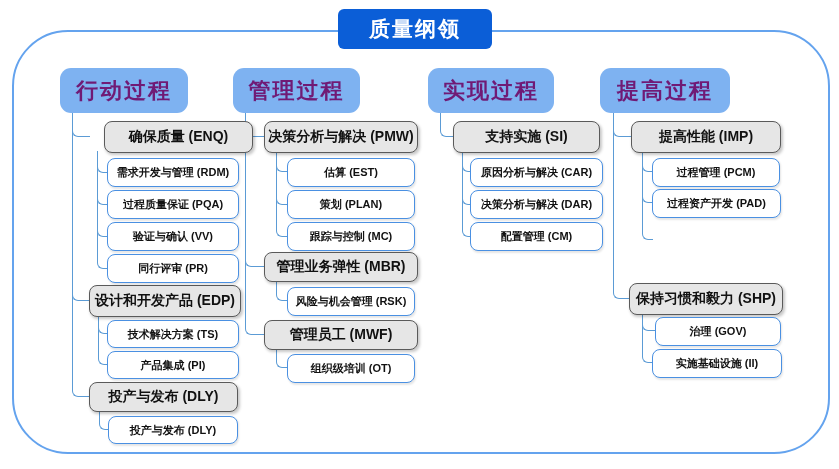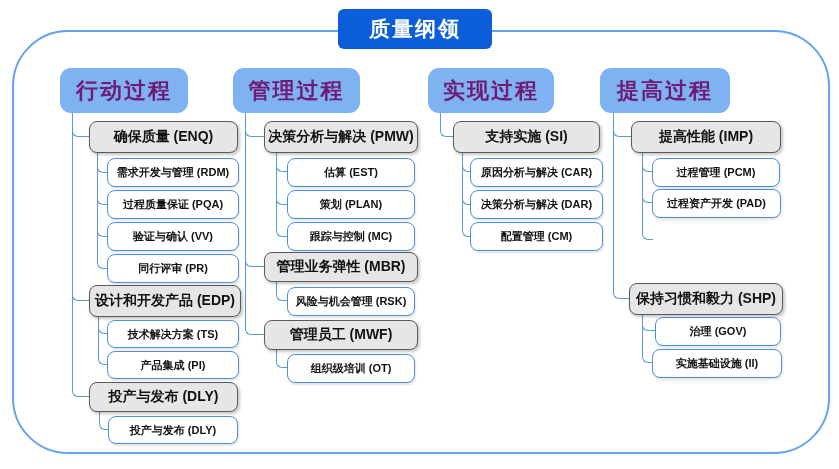--- a/index.html
+++ b/index.html
@@ -74,21 +74,21 @@
 
   <div class="conn" style="left:613px;top:113px;width:18px;height:23px"></div>
   <div class="conn" style="left:613px;top:113px;width:16px;height:185px"></div>
   <div class="conn" style="left:642px;top:151px;width:10px;height:20px"></div>
   <div class="conn" style="left:642px;top:151px;width:10px;height:51px"></div>
   <div class="conn" style="left:642px;top:151px;width:10px;height:88px"></div>
   <div class="conn" style="left:642px;top:313px;width:13px;height:17px"></div>
   <div class="conn" style="left:642px;top:313px;width:10px;height:49px"></div>
 
   <div class="colhead" style="left:60px;top:68px;width:128px">行动过程</div>
-  <div class="node gray" style="left:89px;top:121px;width:147px;height:30px">确保质量 (ENQ)</div>
+  <div class="node gray" style="left:104px;top:121px;width:147px;height:30px">确保质量 (ENQ)</div>
   <div class="node" style="left:107px;top:158px;width:130px;height:27px">需求开发与管理 (RDM)</div>
   <div class="node" style="left:107px;top:190px;width:130px;height:27px">过程质量保证 (PQA)</div>
   <div class="node" style="left:107px;top:222px;width:130px;height:27px">验证与确认 (VV)</div>
   <div class="node gray" style="left:89px;top:285px;width:150px;height:30px">设计和开发产品 (EDP)</div>
   <div class="node" style="left:107px;top:254px;width:130px;height:27px">同行评审 (PR)</div>
   <div class="node" style="left:107px;top:320px;width:130px;height:26px">技术解决方案 (TS)</div>
   <div class="node" style="left:107px;top:351px;width:130px;height:26px">产品集成 (PI)</div>
   <div class="node gray" style="left:89px;top:382px;width:147px;height:28px">投产与发布 (DLY)</div>
   <div class="node" style="left:108px;top:416px;width:128px;height:26px">投产与发布 (DLY)</div>
 

